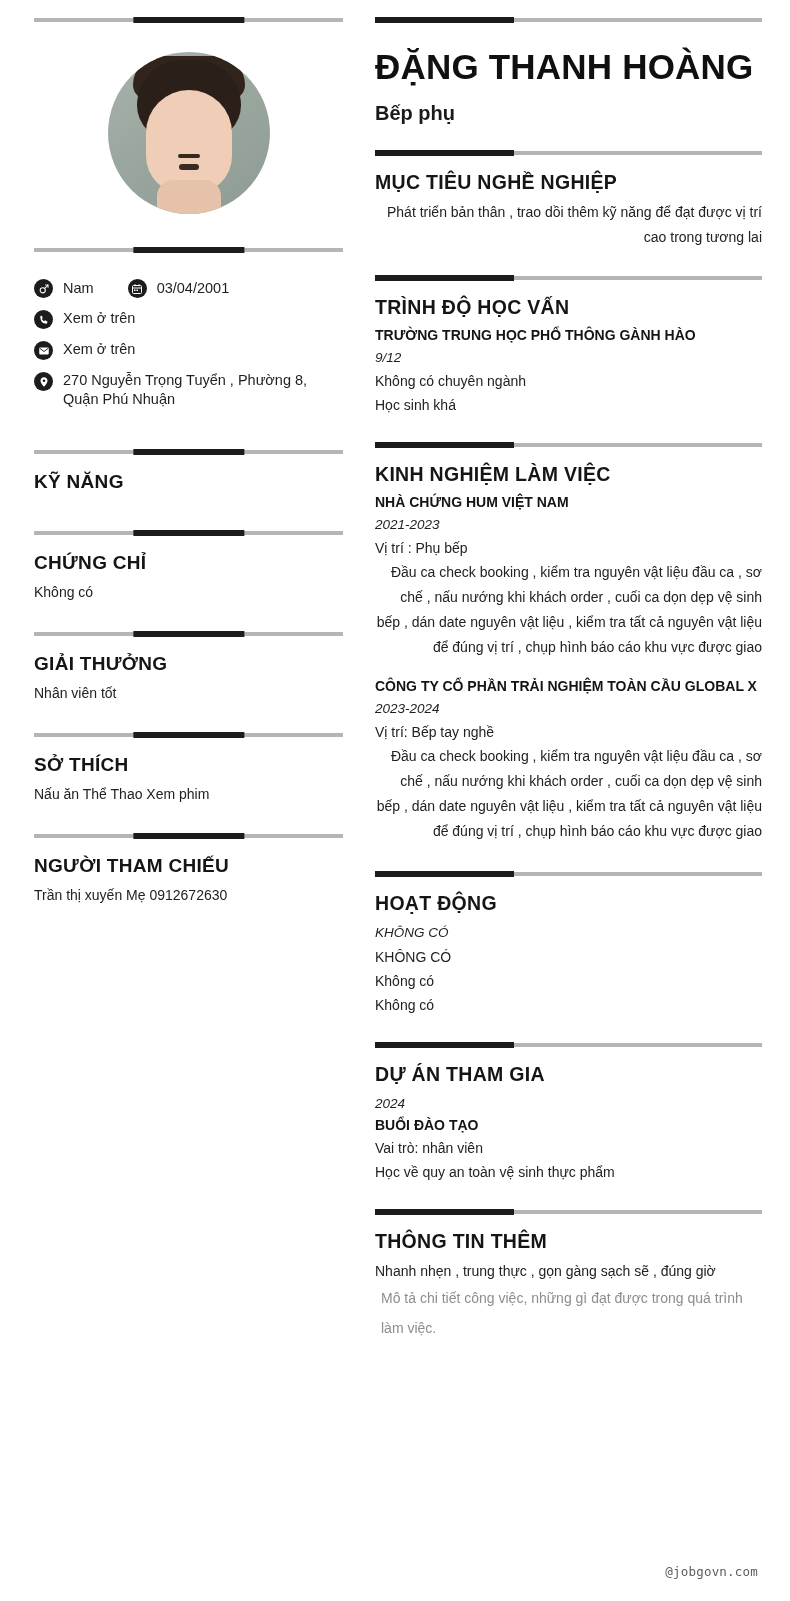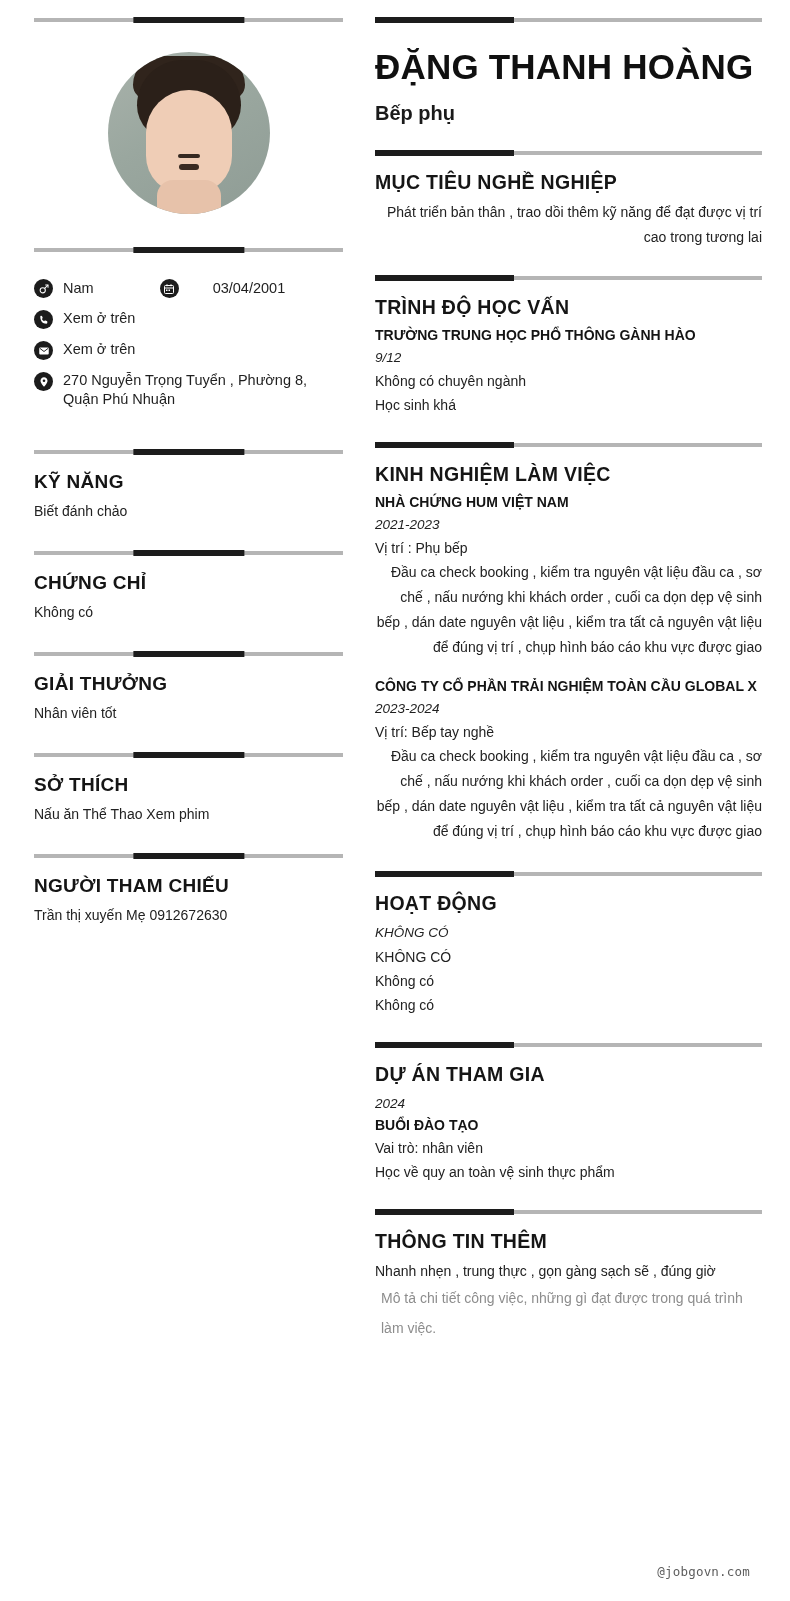--- a/index.html
+++ b/index.html
@@ -55,21 +55,21 @@
   .c-row { display: flex; align-items: flex-start; margin-bottom: 11px; }
   .c-icon {
     width: 19px; height: 19px; border-radius:50%; background:#1c1c1c;
     display:inline-flex; align-items:center; justify-content:center;
     flex: 0 0 19px; margin-top: 1px;
   }
   .c-icon svg { display:block; }
   .c-text { font-size: 14.5px; line-height: 19px; margin-left: 10px; color:#1f1f1f; }
   .c-pair { display:flex; align-items:flex-start; }
   .c-pair .c-col { display:flex; align-items:flex-end; }
-  .c-col.second { margin-left: 66px; gap: 24px; }
+  .c-col.second { margin-left: 34px; }
   .c-addr .c-text { line-height: 19px; }
 
   .sec-head {
     font-size: 19px; font-weight: 700; letter-spacing: .3px;
     margin: 17px 0 8px 0; color:#151515;
   }
   .sec-body { font-size: 14px; line-height: 20px; color:#222; }
   .sec-gap { height: 30px; }
 
   
@@ -87,21 +87,21 @@
   .r-date { font-size: 13.5px; font-style: italic; line-height: 23px; color:#1f1f1f; }
   .r-item { margin-bottom: 2px; }
   .r-gap { height: 26px; }
   .r-gap-sm { height: 14px; }
   .r-italic { font-size: 13.5px; font-style: italic; line-height: 24px; color:#1f1f1f; }
   .r-caps { font-size: 14px; line-height: 24px; color:#1f1f1f; }
   .r-plain { font-size: 14px; line-height: 24px; color:#222; }
   .placeholder { font-size: 14px; line-height: 30px; color:#8d8d8d; padding-left: 6px; }
 
   .watermark {
-    position:absolute; right: 40px; bottom: 22px;
+    position:absolute; right: 32px; bottom: 22px;
     font-family: "DejaVu Sans Mono", "Liberation Mono", monospace;
     font-size: 12.5px; color: #5d5d5d; letter-spacing: .2px;
   }
 </style>
 </head>
 <body>
 
 <div class="page">
 
   <div class="cols">
@@ -185,21 +185,20 @@
           <span class="c-text">270 Nguyễn Trọng Tuyển , Phường 8, Quận Phú Nhuận</span>
         </div>
 
       </div>
 
       <div class="sec-gap"></div>
 
       <div class="divider center"></div>
       <div class="blk">
         <div class="sec-head">KỸ NĂNG</div>
-        <div class="sec-body">Biết đánh chảo</div>
       </div>
 
       <div class="sec-gap"></div>
 
       <div class="divider center"></div>
       <div class="blk">
         <div class="sec-head">CHỨNG CHỈ</div>
         <div class="sec-body">Không có</div>
       </div>
 

